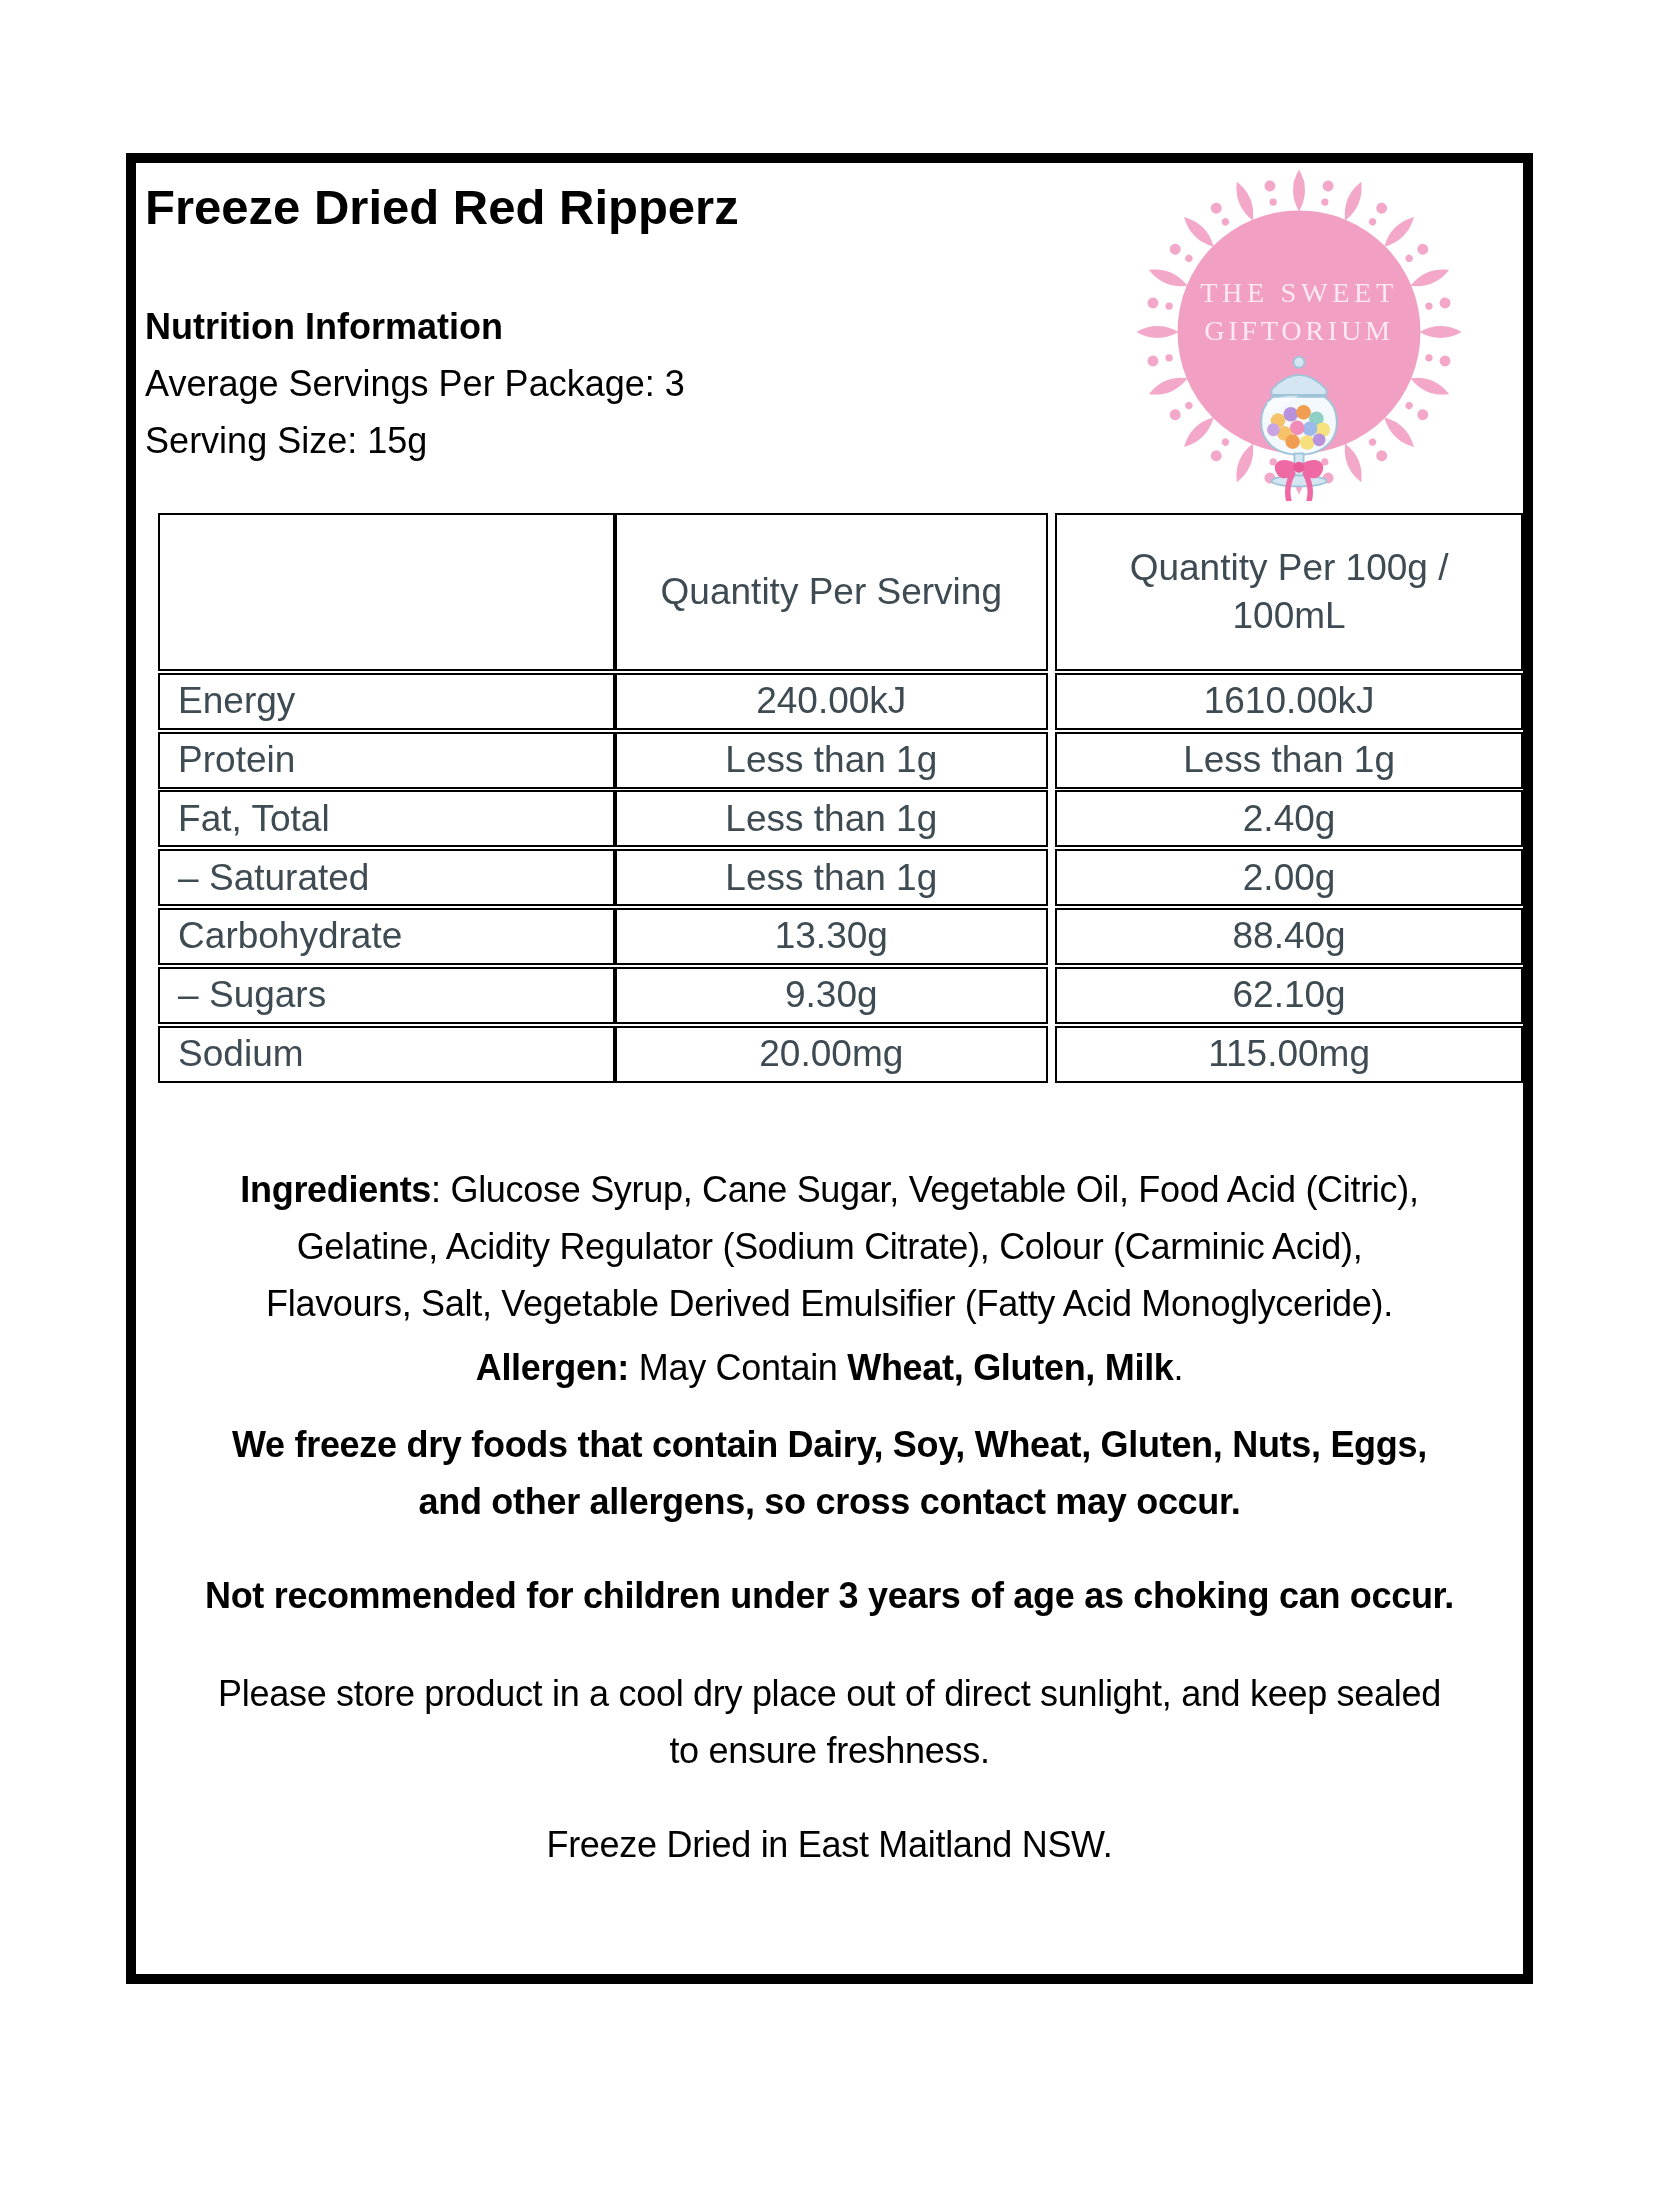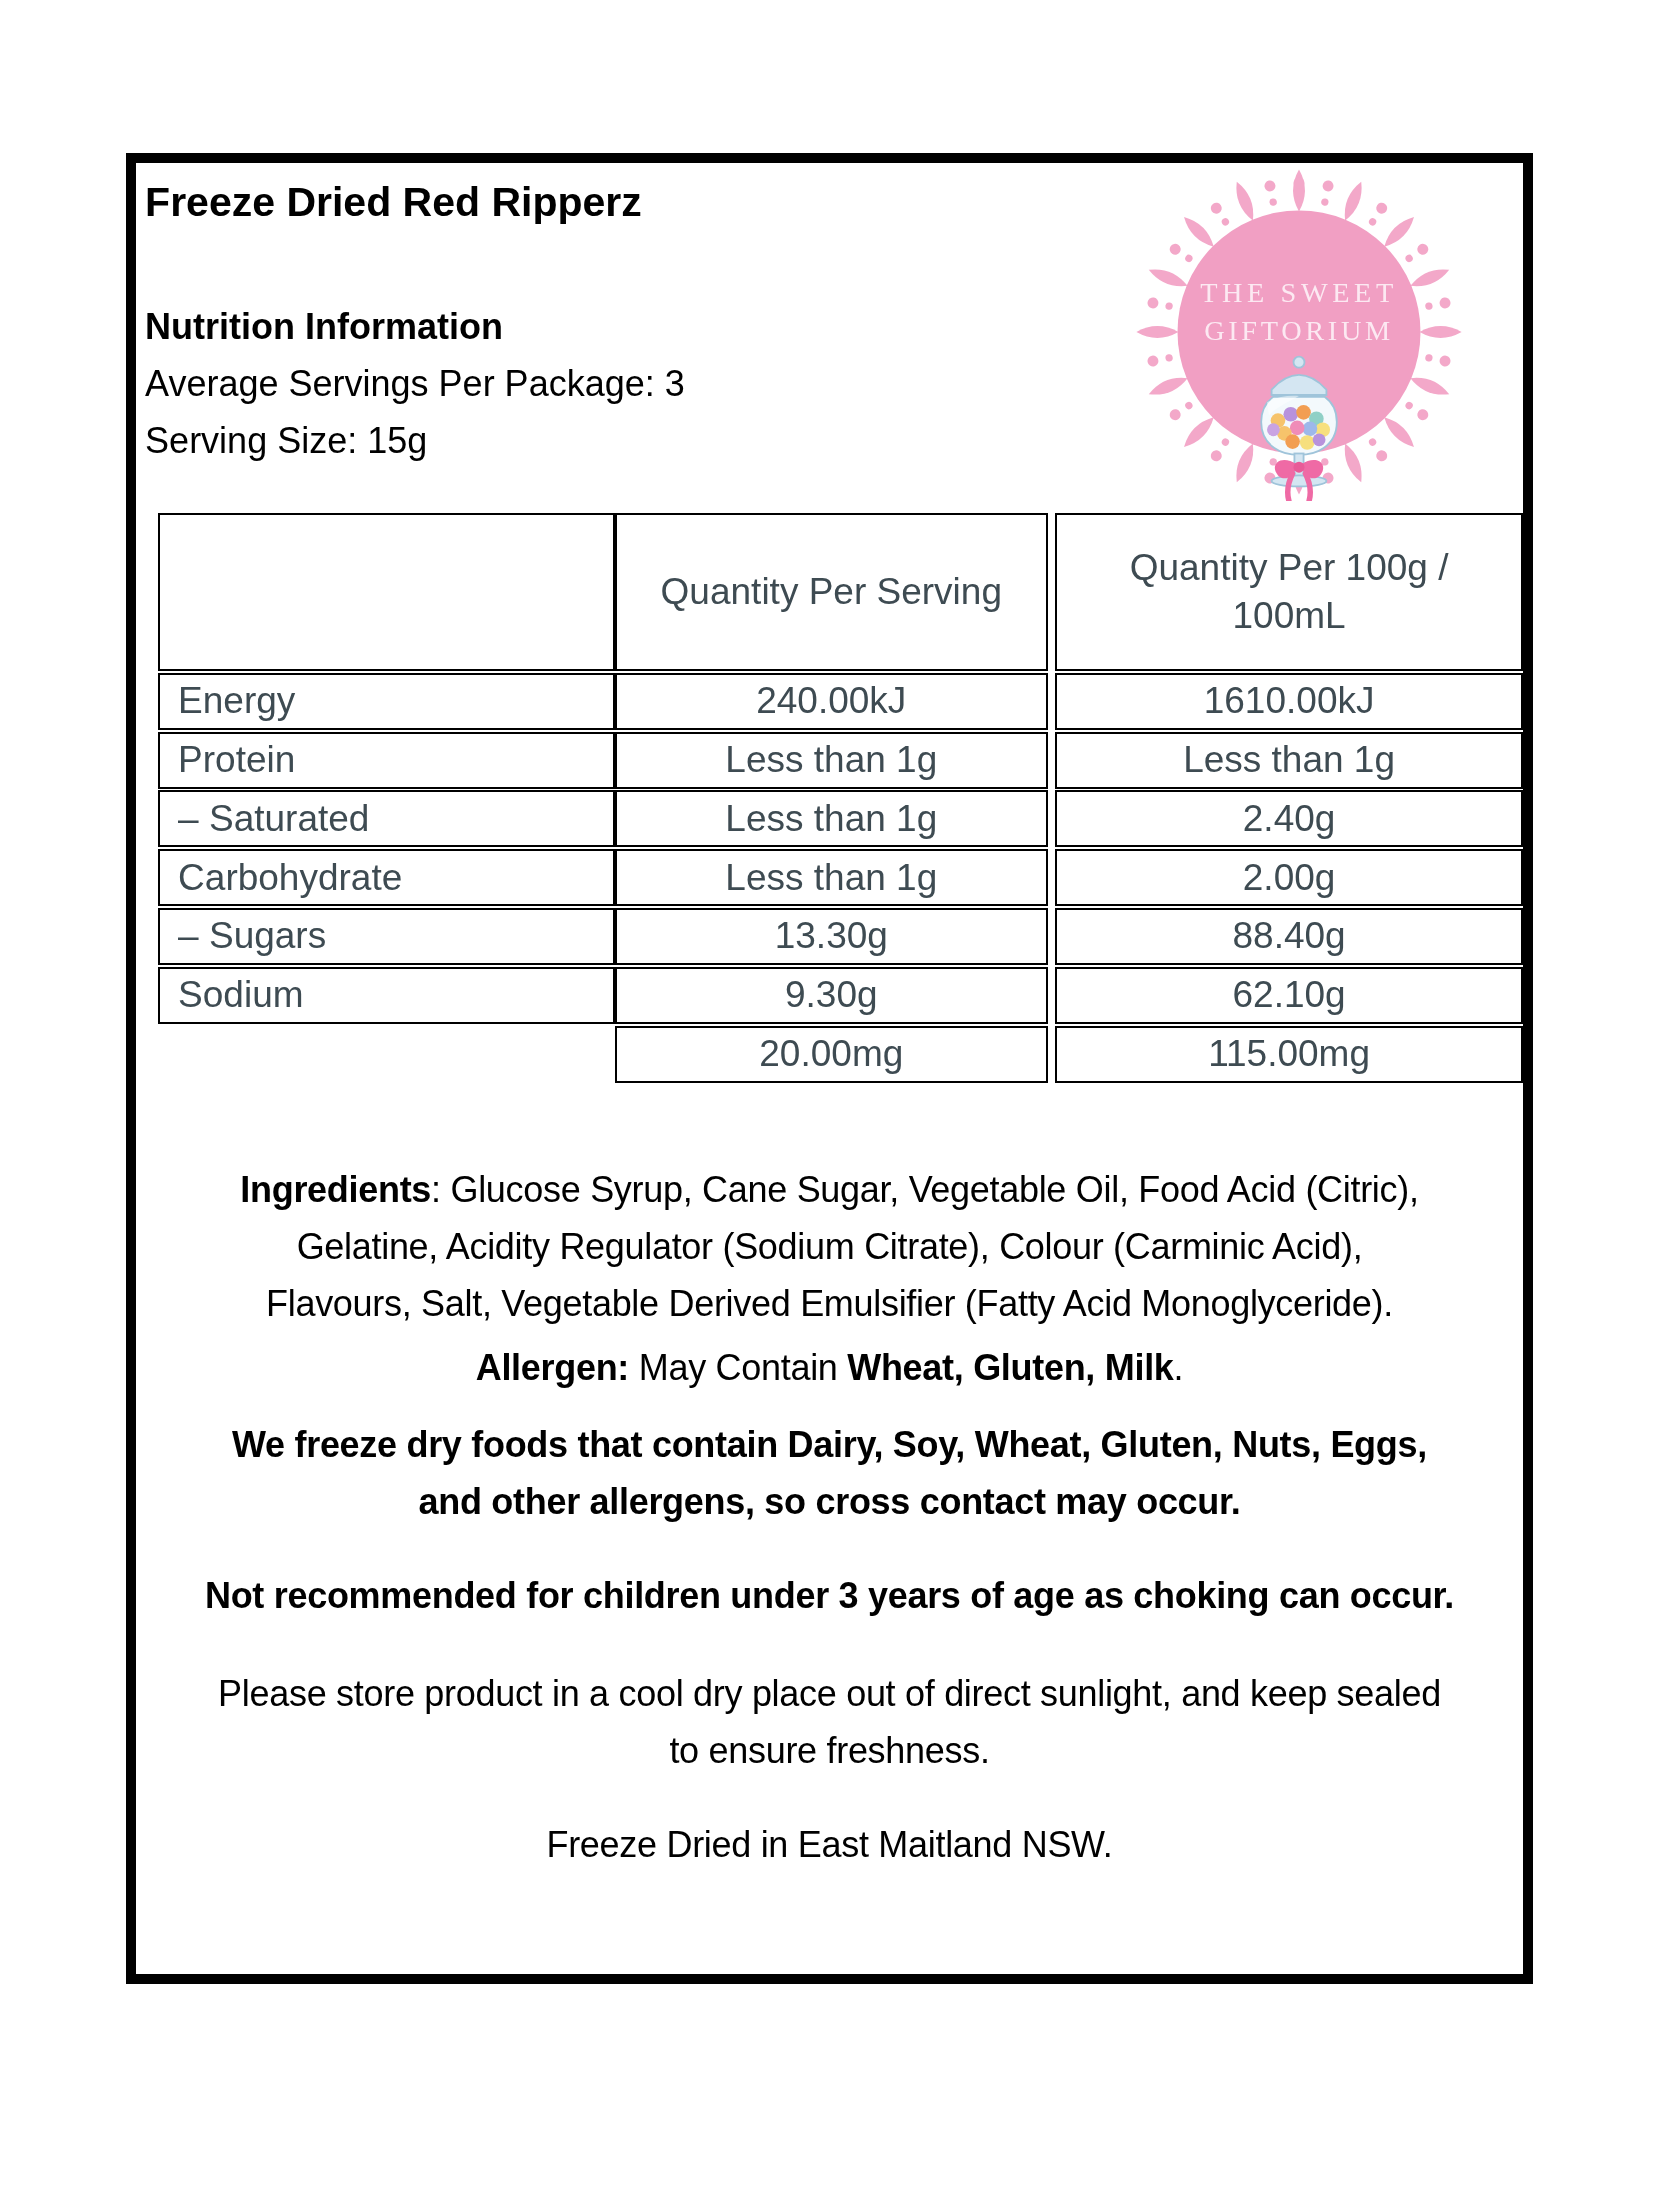--- a/index.html
+++ b/index.html
@@ -12,21 +12,21 @@
   }
   .label-box {
     position:absolute; left:126px; top:153px;
     width:1407px; height:1831px;
     border:10px solid #000;
     background:#fff;
   }
   
   .product-title {
     position:absolute; left:9.1px; top:16.4px;
-    font-size:41px; font-weight:bold; line-height:1.15;
+    font-size:49px; font-weight:bold; line-height:1.15;
     letter-spacing:0px; white-space:nowrap;
   }
   .head-info {
     position:absolute; left:9.1px; top:135px;
     font-size:36px; line-height:57px; white-space:nowrap;
   }
   .head-info .b { font-weight:bold; }
   
   .logo-wrap {
     position:absolute; right:55px; top:0px;
@@ -148,20 +148,21 @@
         <circle cx="185" cy="333" r="6" fill="#e85b98"></circle>
       </g>
     </svg>
   </div>
 
   <div class="nut-table">
     <div class="ncol ncol1">
       <div class="cell hd"></div>
       <div class="cell">Energy</div>
       <div class="cell">Protein</div>
+      <div class="cell">Fat, Total</div>
       <div class="cell">– Saturated</div>
       <div class="cell">Carbohydrate</div>
       <div class="cell">– Sugars</div>
       <div class="cell">Sodium</div>
     </div>
     <div class="ncol ncol2">
       <div class="cell hd">Quantity Per Serving</div>
       <div class="cell">240.00kJ</div>
       <div class="cell">Less than 1g</div>
       <div class="cell">Less than 1g</div>

